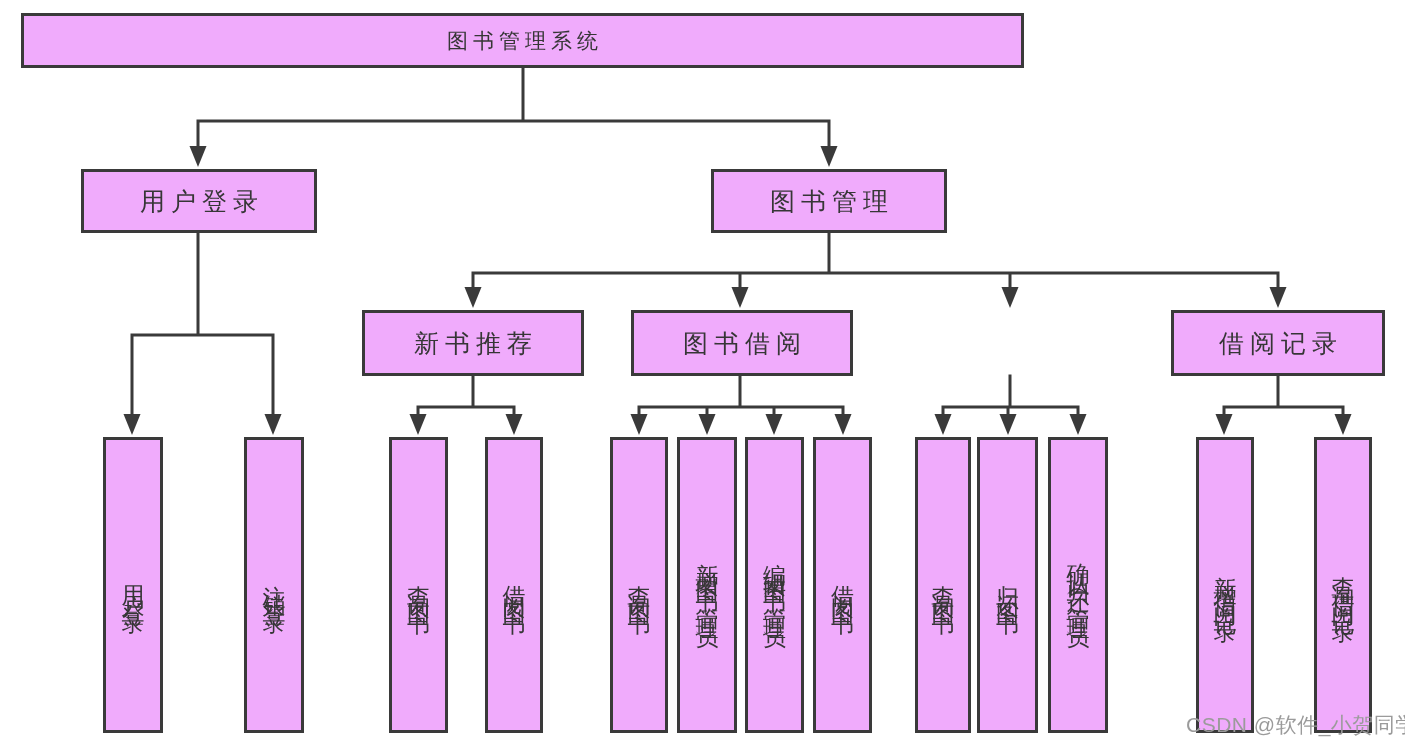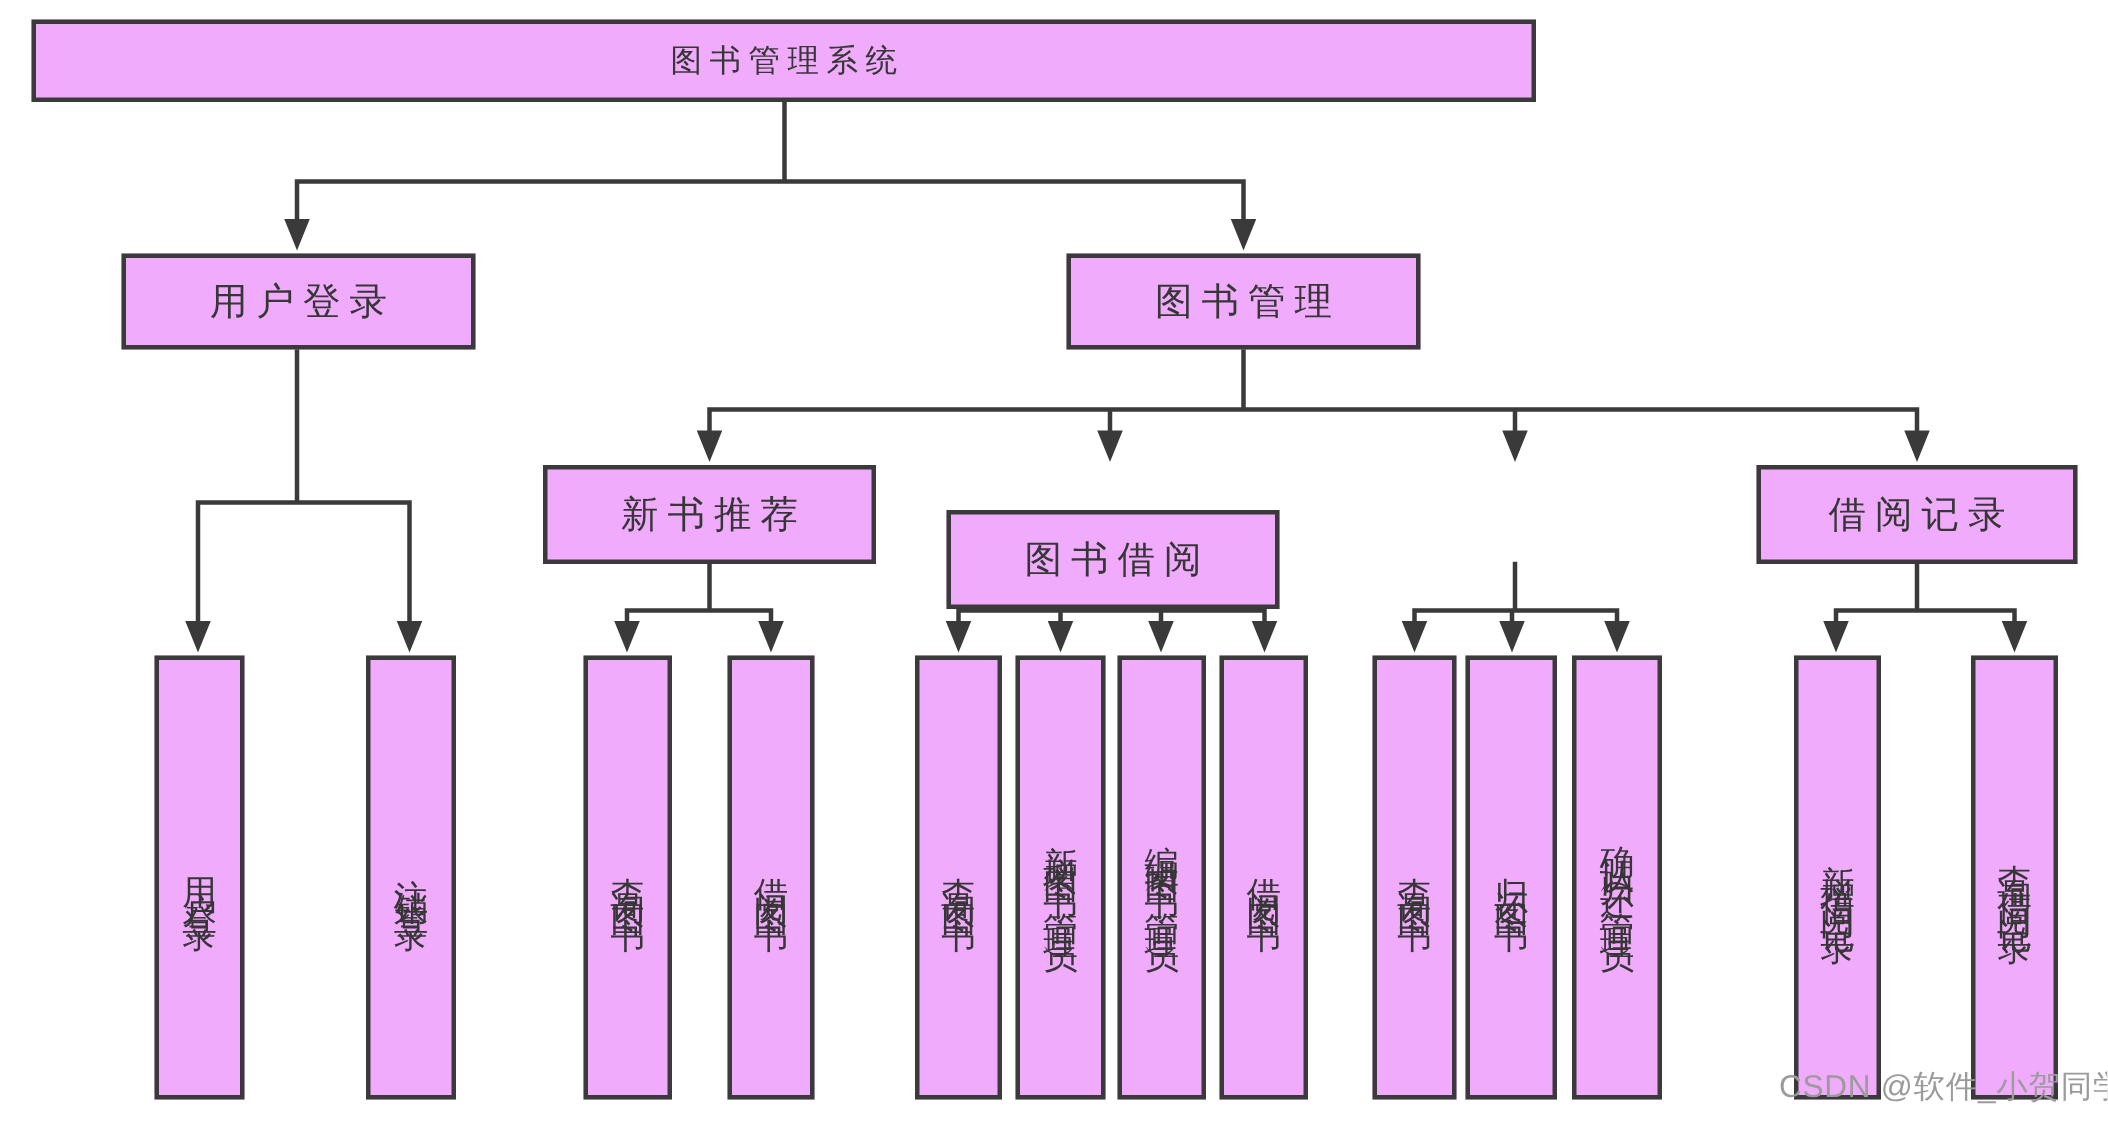--- a/index.html
+++ b/index.html
@@ -94,21 +94,21 @@
   <div class="node" style="left:81px;top:169px;width:236px;height:64px;">
     <span class="h-label">用户登录</span>
   </div>
   <div class="node" style="left:711px;top:169px;width:236px;height:64px;">
     <span class="h-label">图书管理</span>
   </div>
 
   <div class="node" style="left:362px;top:310px;width:222px;height:66px;">
     <span class="h-label">新书推荐</span>
   </div>
-  <div class="node" style="left:631px;top:310px;width:222px;height:66px;margin-top:30px;">
+  <div class="node" style="left:631px;top:310px;width:222px;height:66px;">
     <span class="h-label">图书借阅</span>
   </div>
   <div class="node" style="left:1171px;top:310px;width:214px;height:66px;">
     <span class="h-label">借阅记录</span>
   </div>
 
   <div class="node leaf" style="left:103px;top:437px;width:60px;height:296px;">
     <span class="v">用户登录</span>
   </div>
   <div class="node leaf" style="left:244px;top:437px;width:60px;height:296px;">

